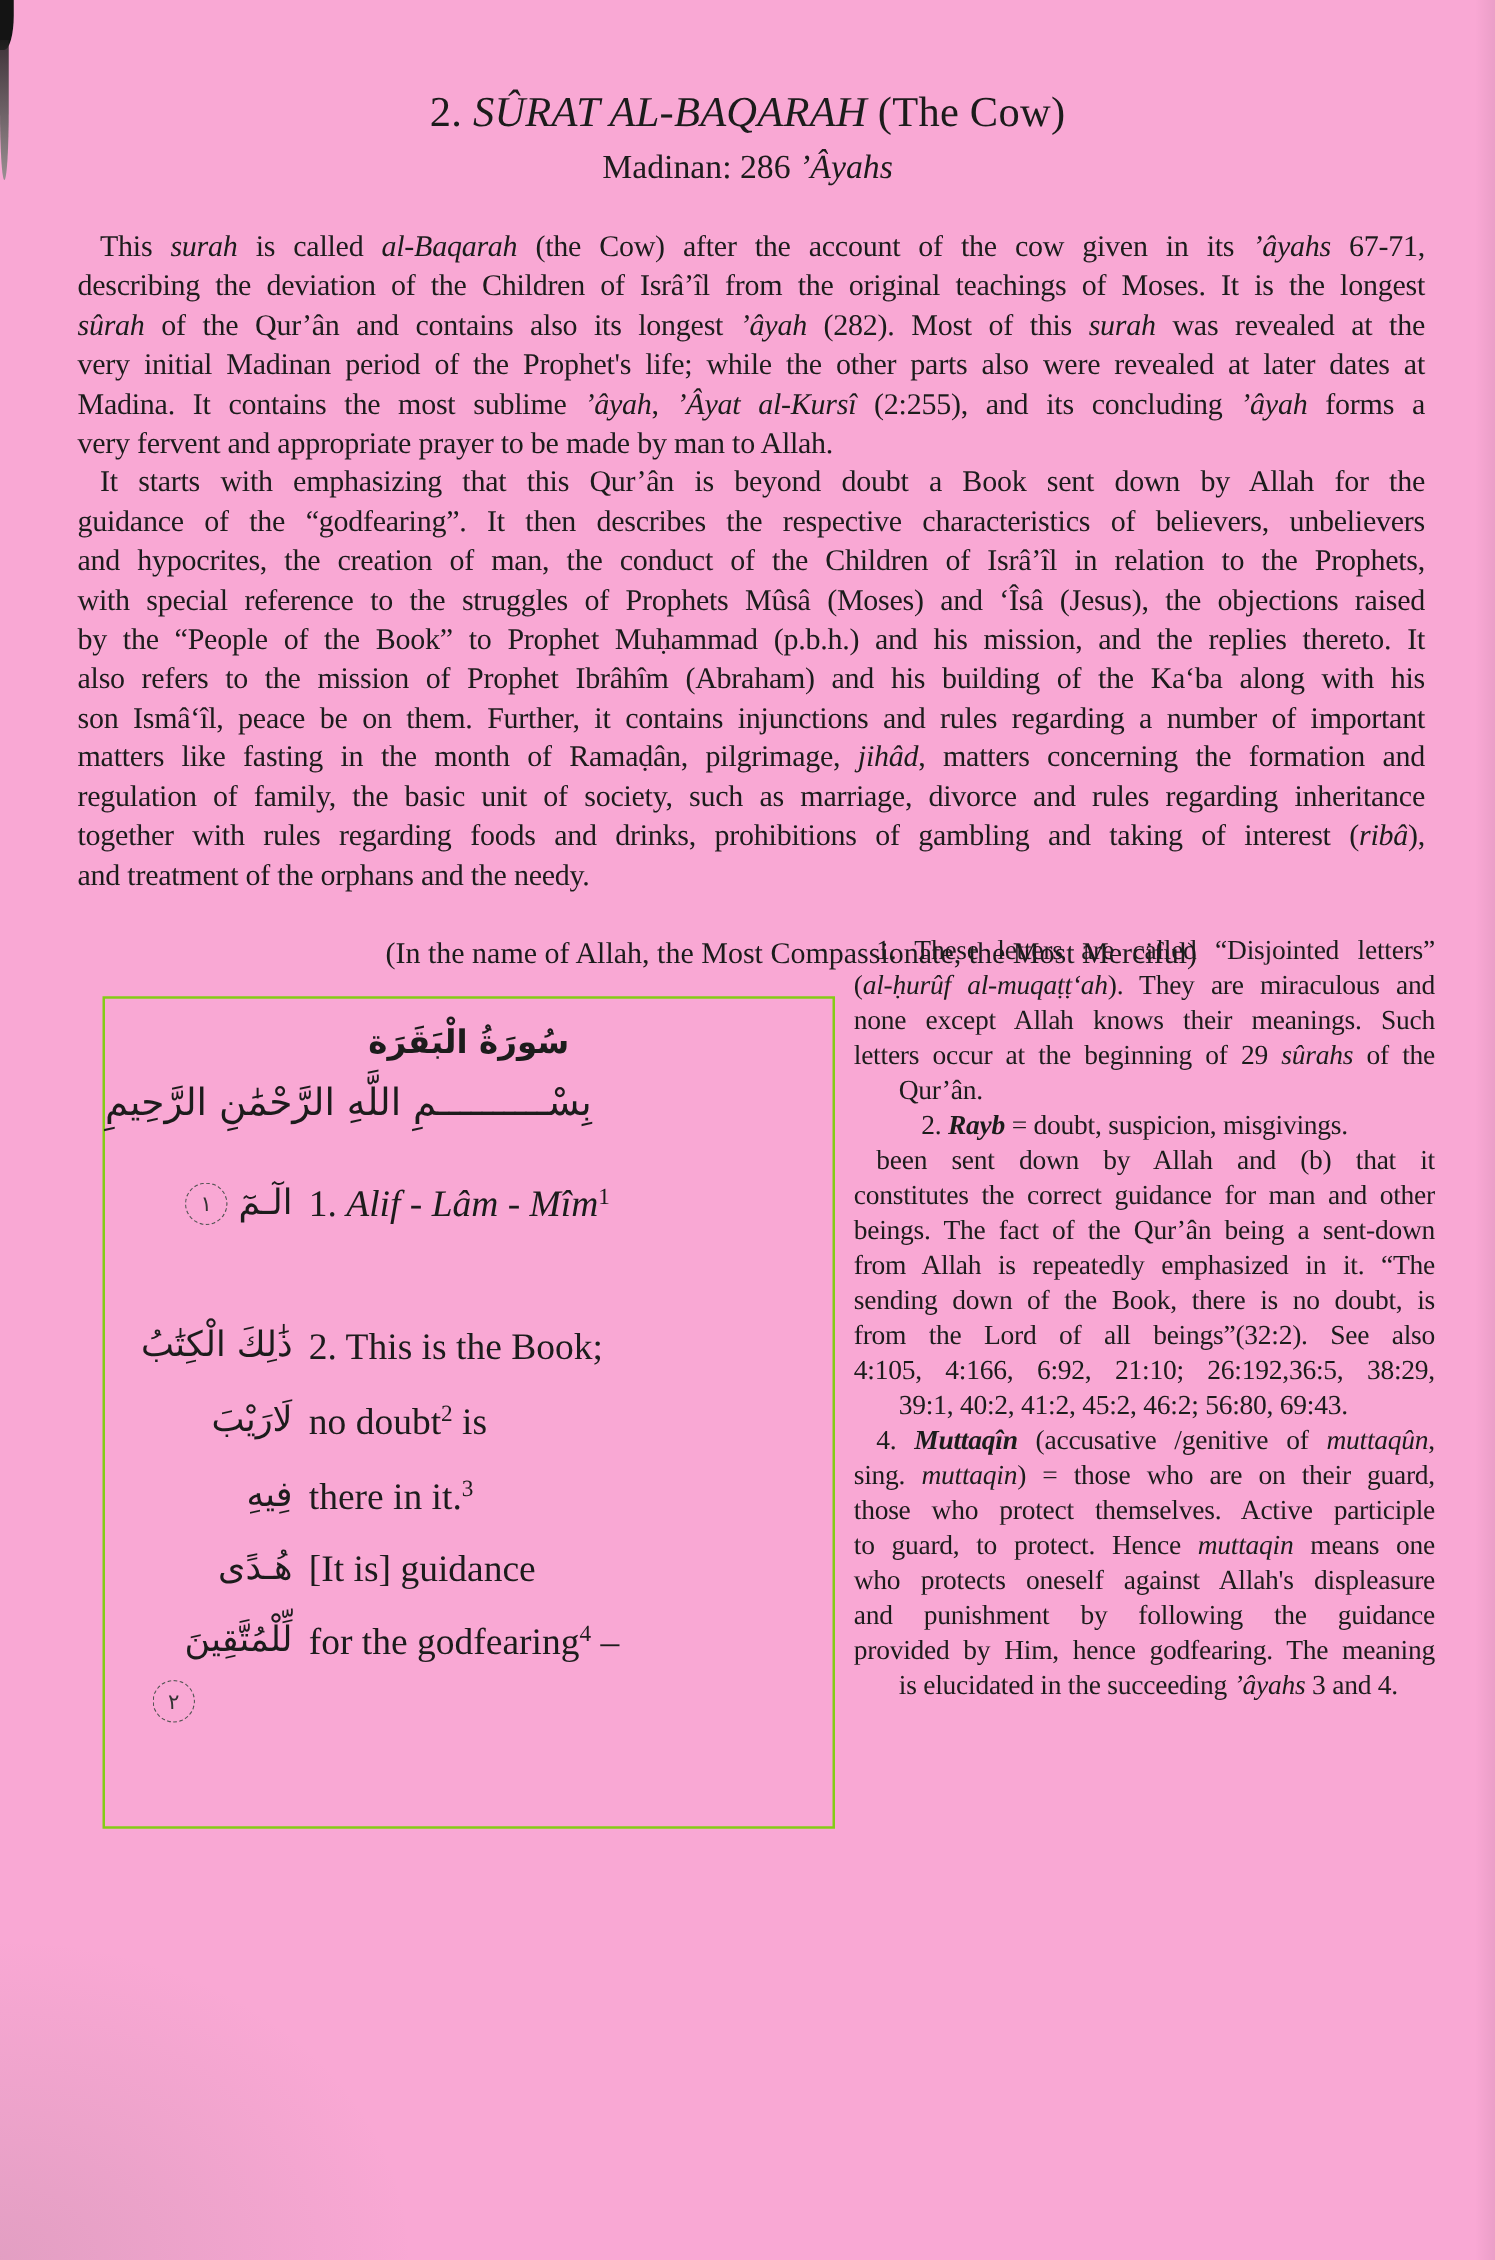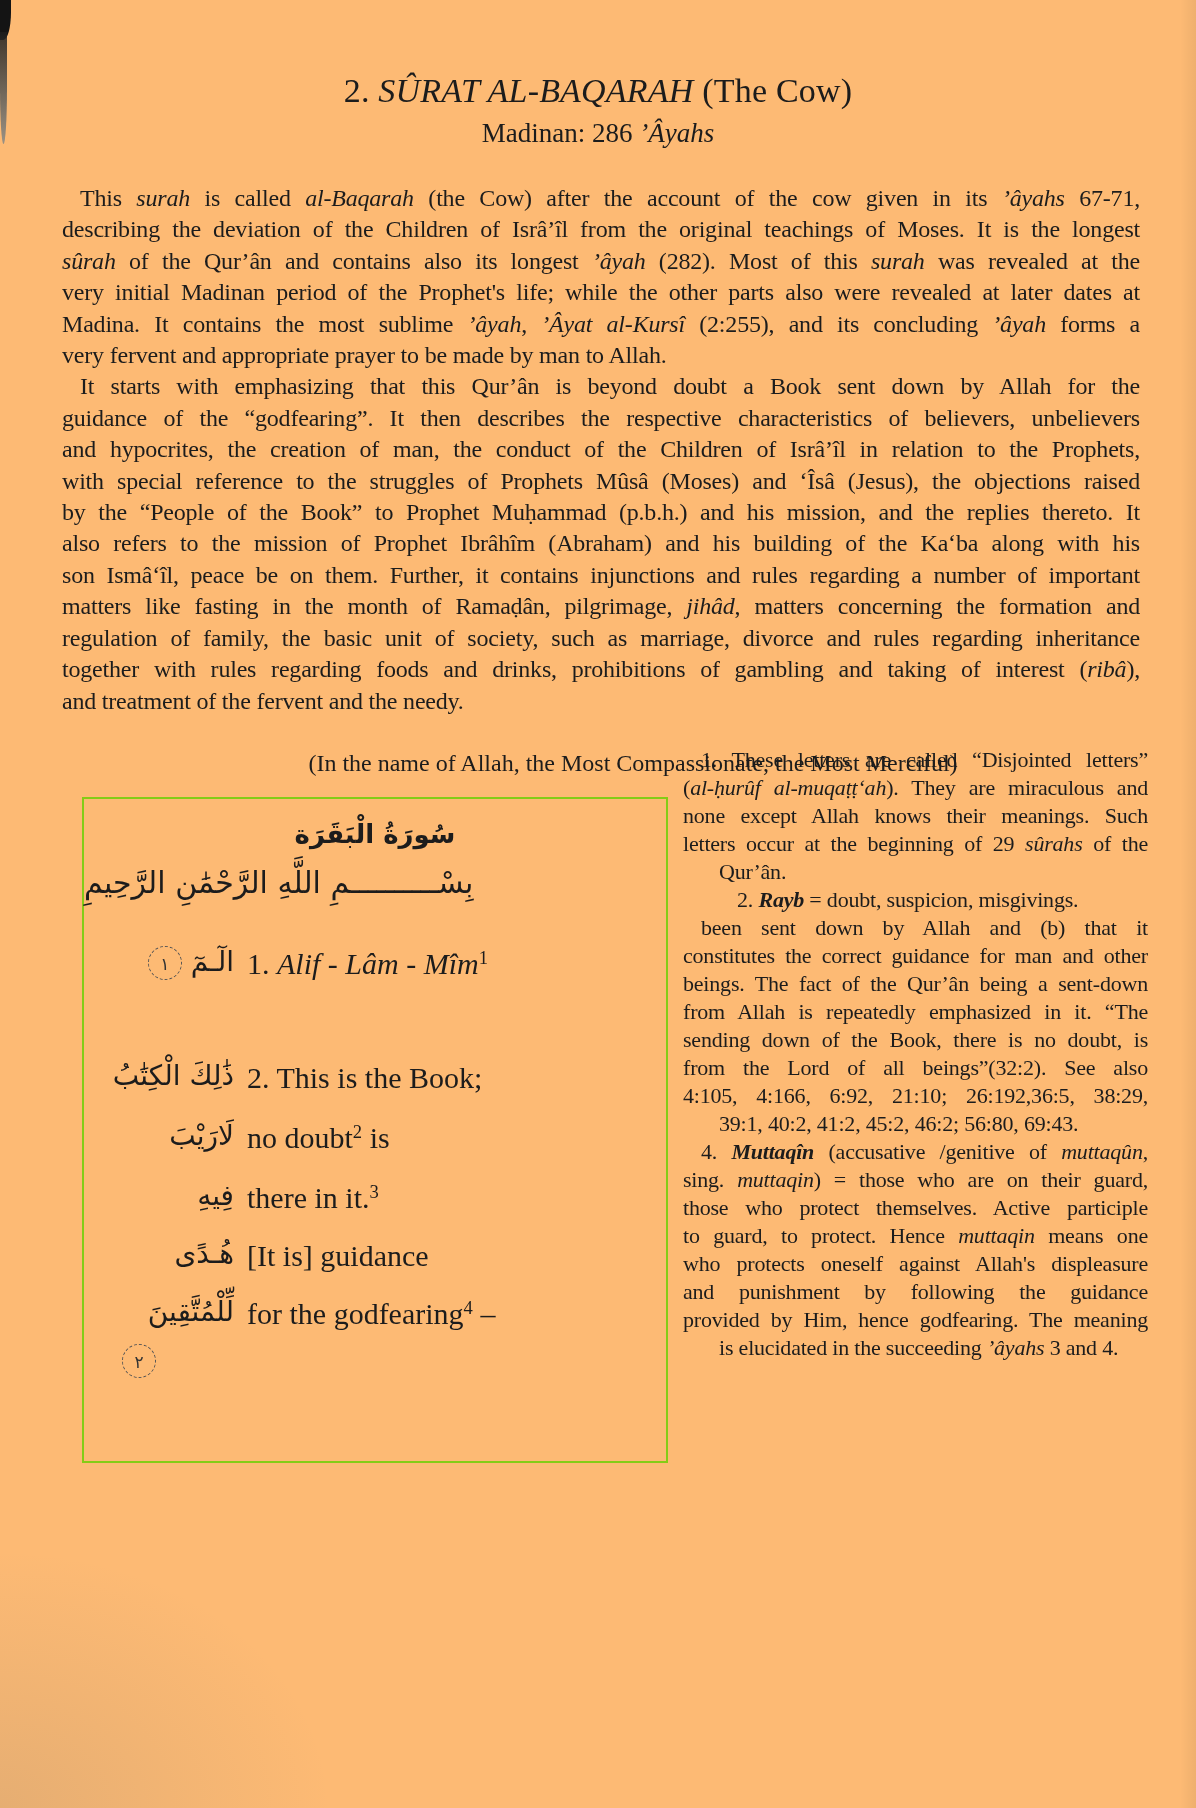--- a/index.html
+++ b/index.html
@@ -1,20 +1,20 @@
 <!DOCTYPE html>
 <html><head>
 <meta charset="utf-8">
 <title>Document</title>
 <style>
   html,body{margin:0;padding:0;}
   body{background:#e8e8e6;}
   .page{
     position:relative; width:1196px; height:1808px;
-    background:#fdba74; overflow:hidden;
+    background:#f9a8d4; overflow:hidden;
     font-family:"Liberation Serif", serif; color:#1c1c1c;
   }
   
   .art-tl1{position:absolute;left:0;top:0;width:11px;height:40px;background:#141414;border-radius:0 0 70% 0;}
   .art-tl2{position:absolute;left:0;top:32px;width:7px;height:112px;background:linear-gradient(#1d1d1d,#8a8a86);opacity:.85;border-radius:0 0 60% 60%;}
   .art-bl{position:absolute;left:0;bottom:0;width:360px;height:280px;background:radial-gradient(ellipse at 0% 100%, rgba(110,110,104,.16), transparent 65%);}
   .art-r{position:absolute;right:0;top:0;width:16px;height:100%;background:linear-gradient(to left, rgba(0,0,0,.06), transparent);}
   
   .header{position:absolute;top:72px;left:0;width:100%;text-align:center;}
   .title{font-size:34px;letter-spacing:.2px;}
@@ -74,21 +74,21 @@
         <div class="tline">It starts with emphasizing that this Qur’ân is beyond doubt a Book sent down by Allah for the</div>
         <div class="tline">guidance of the “godfearing”. It then describes the respective characteristics of believers, unbelievers</div>
         <div class="tline">and hypocrites, the creation of man, the conduct of the Children of Isrâ’îl in relation to the Prophets,</div>
         <div class="tline">with special reference to the struggles of Prophets Mûsâ (Moses) and ‘Îsâ (Jesus), the objections raised</div>
         <div class="tline">by the “People of the Book” to Prophet Muḥammad (p.b.h.) and his mission, and the replies thereto. It</div>
         <div class="tline">also refers to the mission of Prophet Ibrâhîm (Abraham) and his building of the Ka‘ba along with his</div>
         <div class="tline">son Ismâ‘îl, peace be on them. Further, it contains injunctions and rules regarding a number of important</div>
         <div class="tline">matters like fasting in the month of Ramaḍân, pilgrimage, <i>jihâd</i>, matters concerning the formation and</div>
         <div class="tline">regulation of family, the basic unit of society, such as marriage, divorce and rules regarding inheritance</div>
         <div class="tline">together with rules regarding foods and drinks, prohibitions of gambling and taking of interest (<i>ribâ</i>),</div>
-        <div class="tline last">and treatment of the fervent and the needy.</div>
+        <div class="tline last">and treatment of the orphans and the needy.</div>
       </div>
     </div>
 
   <div id="caption">(In the name of Allah, the Most Compassionate, the Most Merciful)</div>
 
   <div id="qbox">
     <div class="ar-header">سُورَةُ الْبَقَرَة</div>
     <div class="basmala">بِسْــــــــــمِ اللَّهِ الرَّحْمَٰنِ الرَّحِيمِ</div>
     <div id="verses">
         <div class="vrow" style="top: 148px; padding-left: 45px;">

